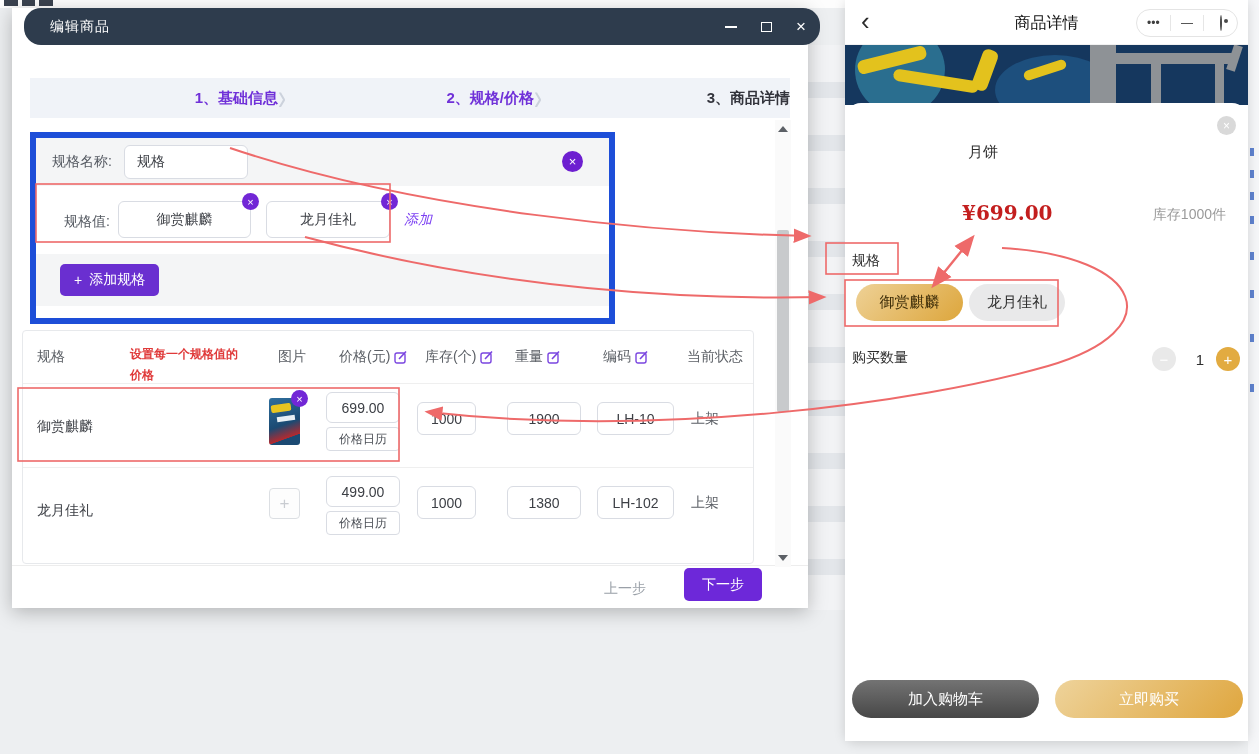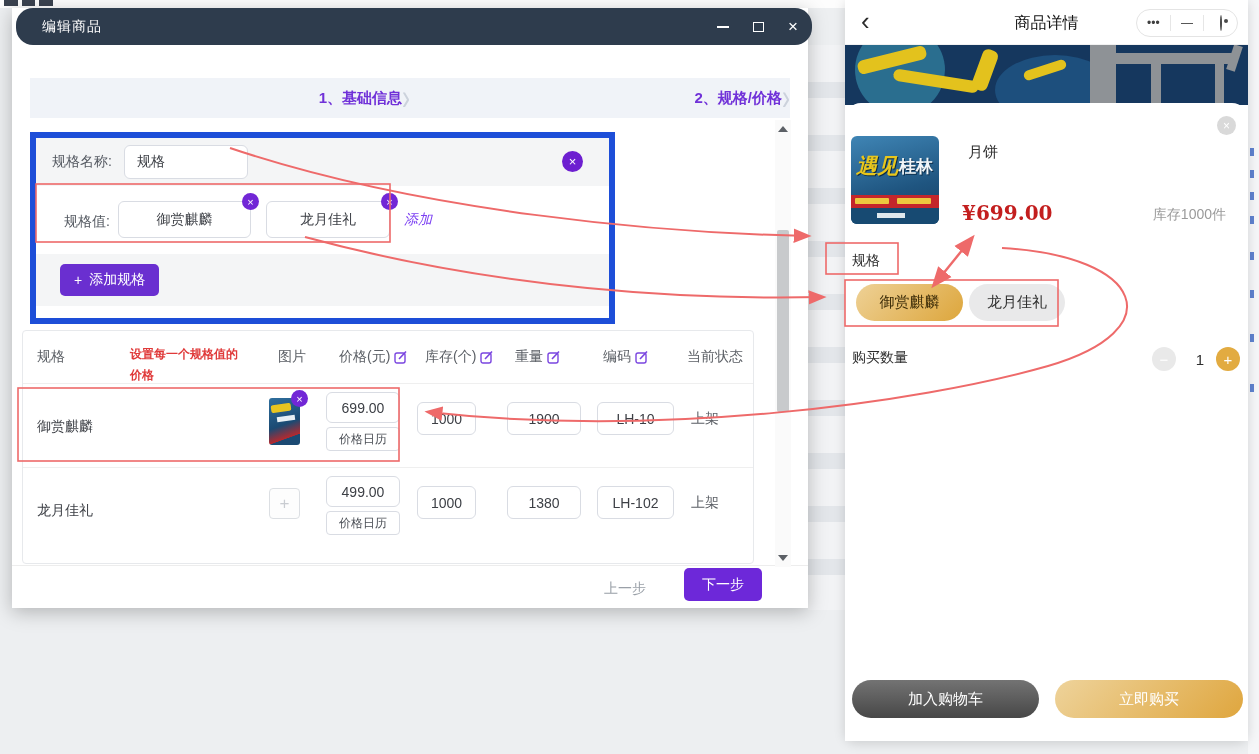--- a/index.html
+++ b/index.html
@@ -10,21 +10,21 @@
   .backdrop-top { position:absolute; left:0; top:0; width:845px; height:8px; background:#fdfdfd; }
   .frag { position:absolute; background:#3b4350; }
   .gap-stripes { position:absolute; left:808px; top:45px; width:37px; height:565px;
     background:repeating-linear-gradient(180deg,#f2f3f5 0 37px,#e3e6ea 37px 53px); }
   .right-strip { position:absolute; left:1248px; top:0; width:11px; height:754px; background:#f5f6f8; }
   .bluedash { position:absolute; left:1250px; width:4px; height:8px; background:#3a66c4; opacity:.8; }
 
   
   .modal { position:absolute; left:12px; top:8px; width:796px; height:600px; background:#fff;
     box-shadow:0 4px 18px rgba(0,0,0,.25); }
-  .modal-header { position:absolute; left:4px; top:0; width:100%; height:37px; background:#2e3c4d;
+  .modal-header { position:absolute; left:12px; top:0; width:100%; height:37px; background:#2e3c4d;
     display:flex; align-items:center; color:#fff;border-radius:17px; }
   .modal-title { margin-left:26px; font-size:14px; letter-spacing:1px; }
   .win-controls { position:absolute; right:14px; top:0; height:37px; display:flex; align-items:center; gap:24px; }
   .win-min { width:12px; height:2px; background:#fff; }
   .win-max { width:11px; height:10px; border:1.5px solid #fff; }
   .win-close { color:#fff; font-size:17px; line-height:1; }
 
   .wizard { position:absolute; left:18px; top:70px; width:760px; height:40px; background:#f0f3f8;
     display:flex; align-items:center; }
   .wizard .step { flex:1; text-align:right; font-size:15px; font-weight:bold; color:#7031d8; }
@@ -170,20 +170,21 @@
         <span class="win-max"></span>
         <span class="win-close">×</span>
       </div>
     </div>
 
     <div class="wizard">
       <div class="step">1、基础信息</div>
       <div class="chev">›</div>
       <div class="step">2、规格/价格</div>
       <div class="chev">›</div>
+      <div class="step inactive">3、商品详情</div>
     </div>
 
     <div class="spec-panel">
       <div class="spec-row1">
         <span class="lbl" style="margin-left:16px">规格名称:</span>
         <div class="in name-input">规格</div>
         <span class="bigx">×</span>
       </div>
       <div class="spec-row2">
         <span class="lbl val-lbl">规格值:</span>
@@ -306,31 +307,20 @@
       <span class="bar" style="left:245px;top:0;width:26px;height:60px;"></span>
       <span class="bar" style="left:271px;top:8px;width:120px;height:11px;"></span>
       <span class="bar" style="left:306px;top:19px;width:10px;height:41px;"></span>
       <span class="bar" style="left:370px;top:19px;width:9px;height:41px;"></span>
       <span class="bar" style="left:385px;top:0;width:9px;height:26px;transform:rotate(18deg);"></span>
     </div>
 
     <div class="p-card">
       <span class="card-x">×</span>
 
-      <div class="p-thumb">
-        <span class="t1">遇见</span>
-        <span class="t2">桂林</span>
-        <span class="strip">
-            <i style="left:4px"></i>
-            <i style="left:46px"></i>
-          </span>
-        <span class="foot">
-            <i></i>
-          </span>
-      </div>
 
       <div class="p-name">月饼</div>
       <div class="p-price">¥699.00</div>
       <div class="p-stock">库存1000件</div>
 
       <div class="p-spec-lbl">规格</div>
       <button class="pill pill-1">御赏麒麟</button>
       <button class="pill pill-2">龙月佳礼</button>
 
       <div class="p-qty-lbl">购买数量</div>

